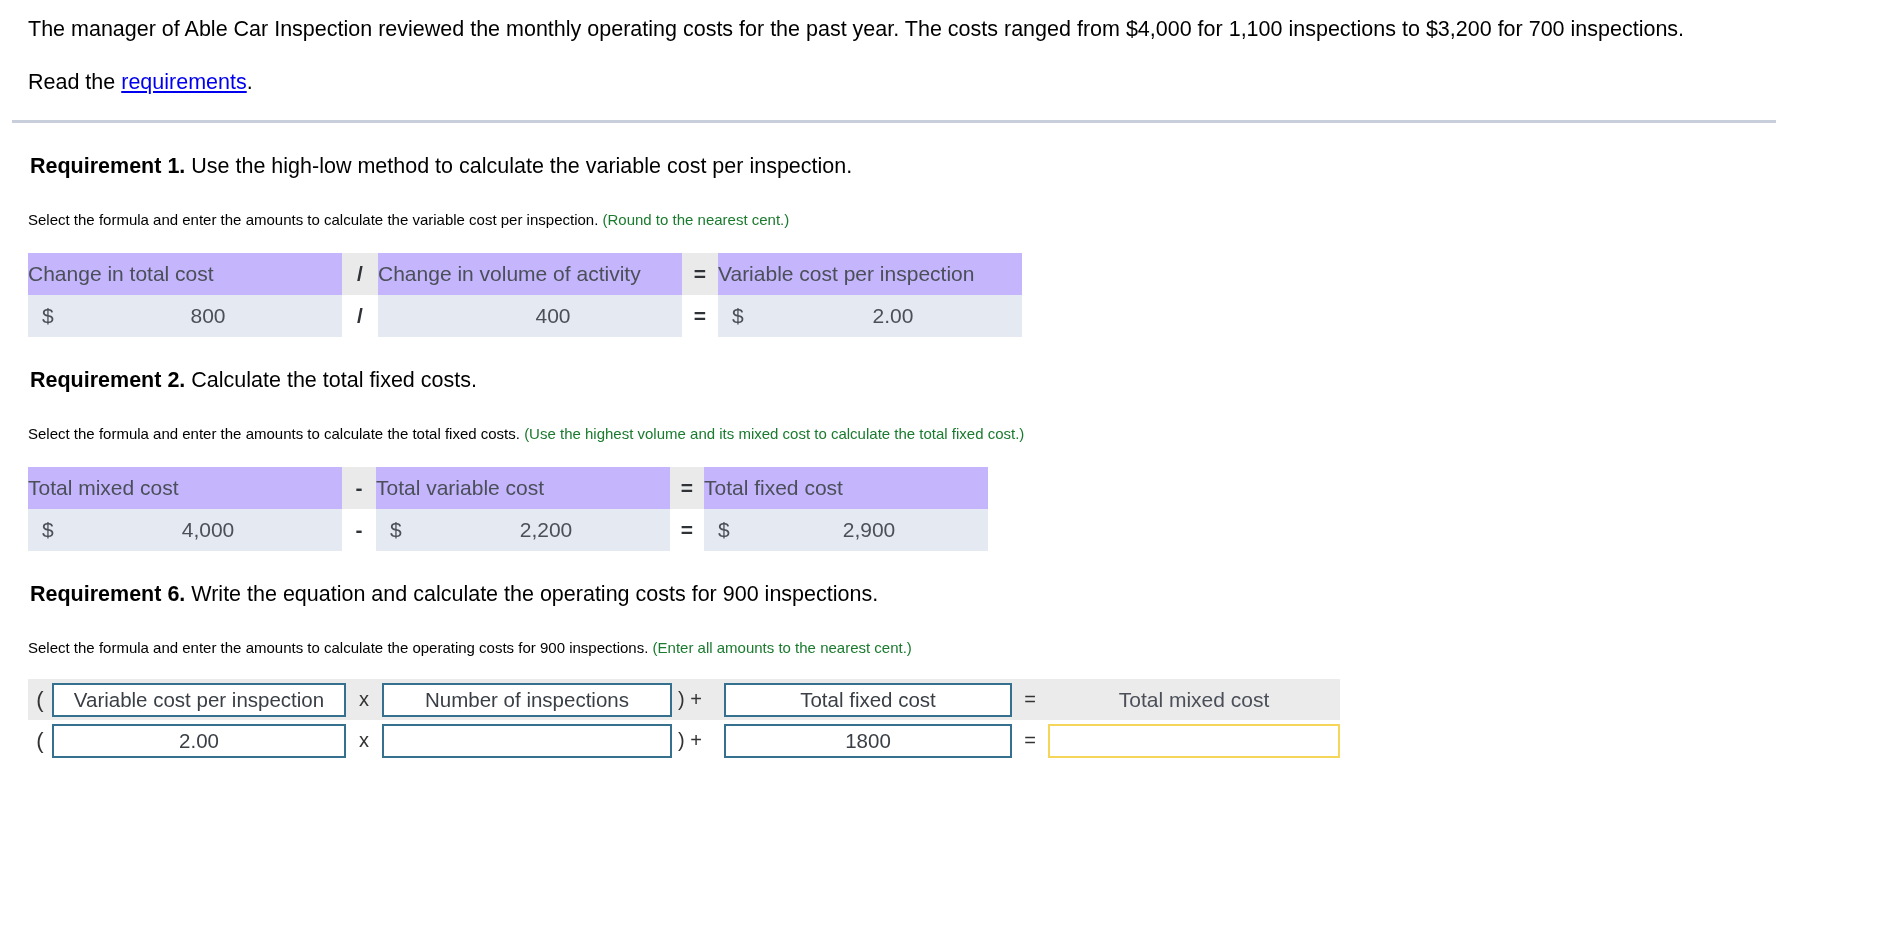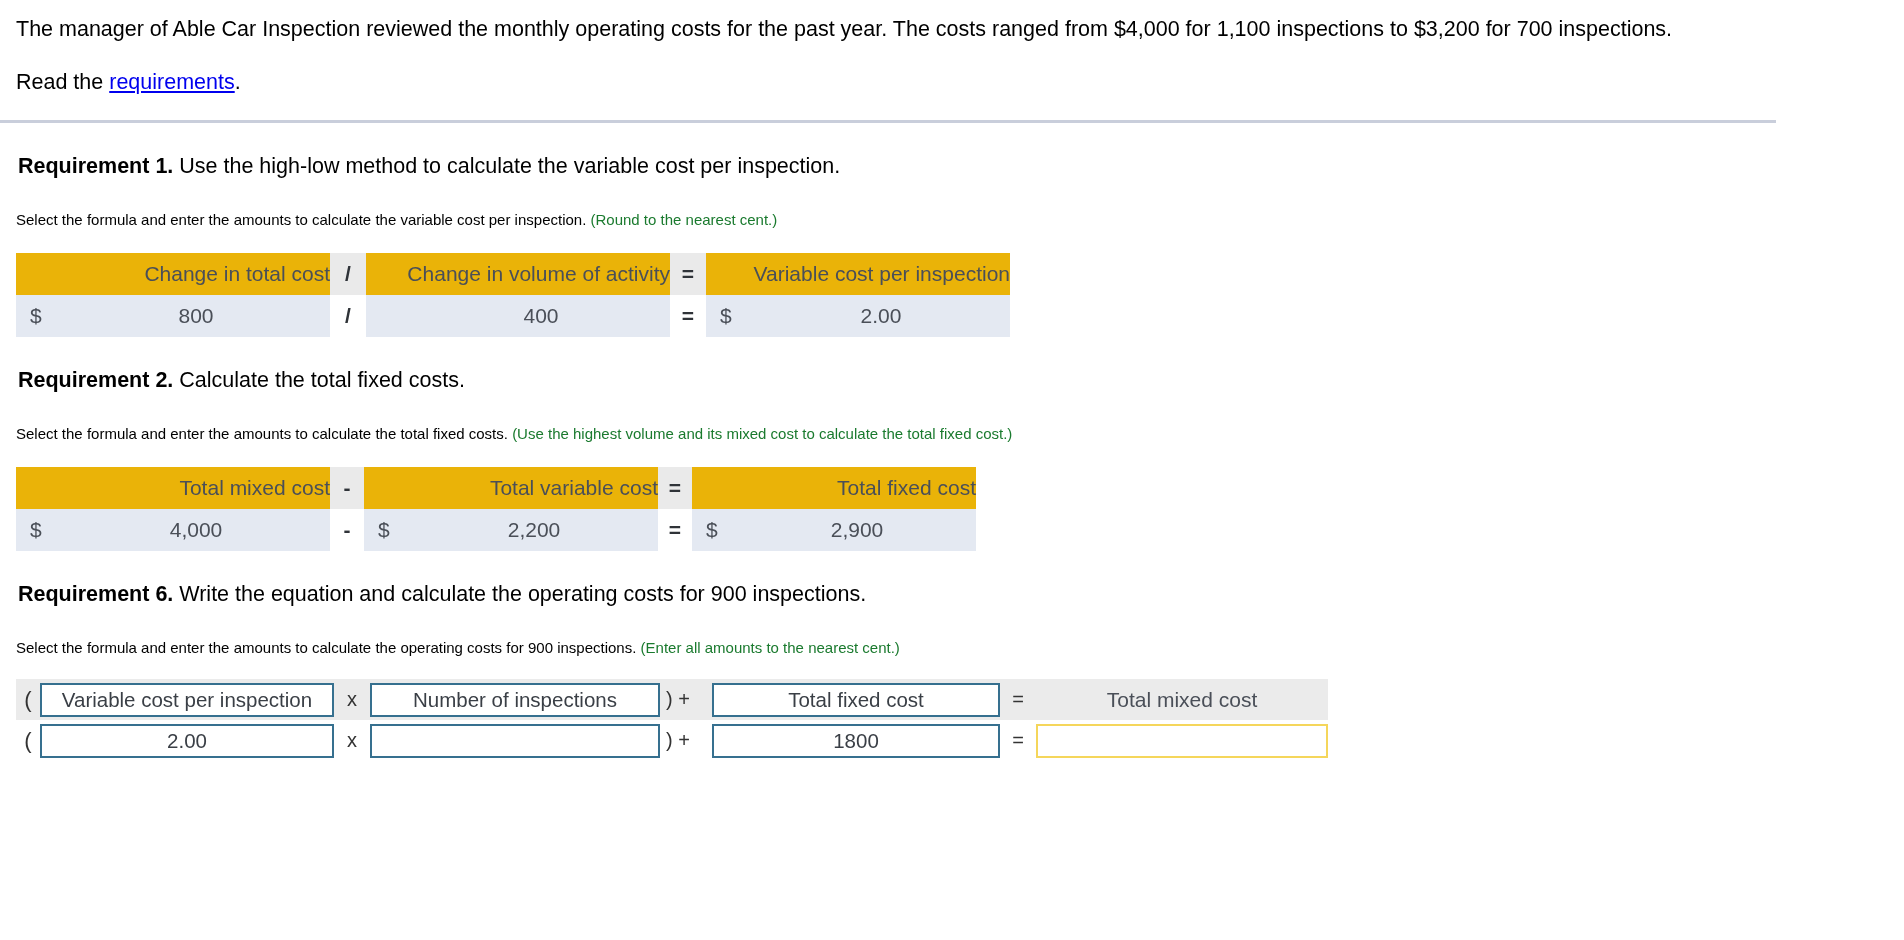--- a/index.html
+++ b/index.html
@@ -12,20 +12,21 @@
     height: 940px;
     font-family: "Liberation Sans", sans-serif;
     color: #000000;
     overflow: hidden;
   }
   .page {
     position: relative;
     width: 1776px;
     height: 940px;
     box-sizing: border-box;
+    padding-left: 12px;
   }
 
   
   .intro {
     padding: 14px 20px 0 16px;
     font-size: 21.5px;
     line-height: 31px;
     color: #000;
   }
   .intro p { margin: 0; }
@@ -71,22 +72,22 @@
   }
   .ftable td {
     padding: 0;
     font-size: 21px;
     color: #4a4f58;
     height: 42px;
     vertical-align: middle;
     white-space: nowrap;
   }
   .ftable tr.head td {
-    background: #eab308;
-    text-align: right;
+    background: #c4b5fd;
+    text-align: left;
   }
   .ftable tr.head td.op {
     background: #eaeaea;
   }
   .ftable tr.vals td {
     background: #e4e9f2;
   }
   .ftable tr.vals td.op {
     background: #ffffff;
     text-align: center;

